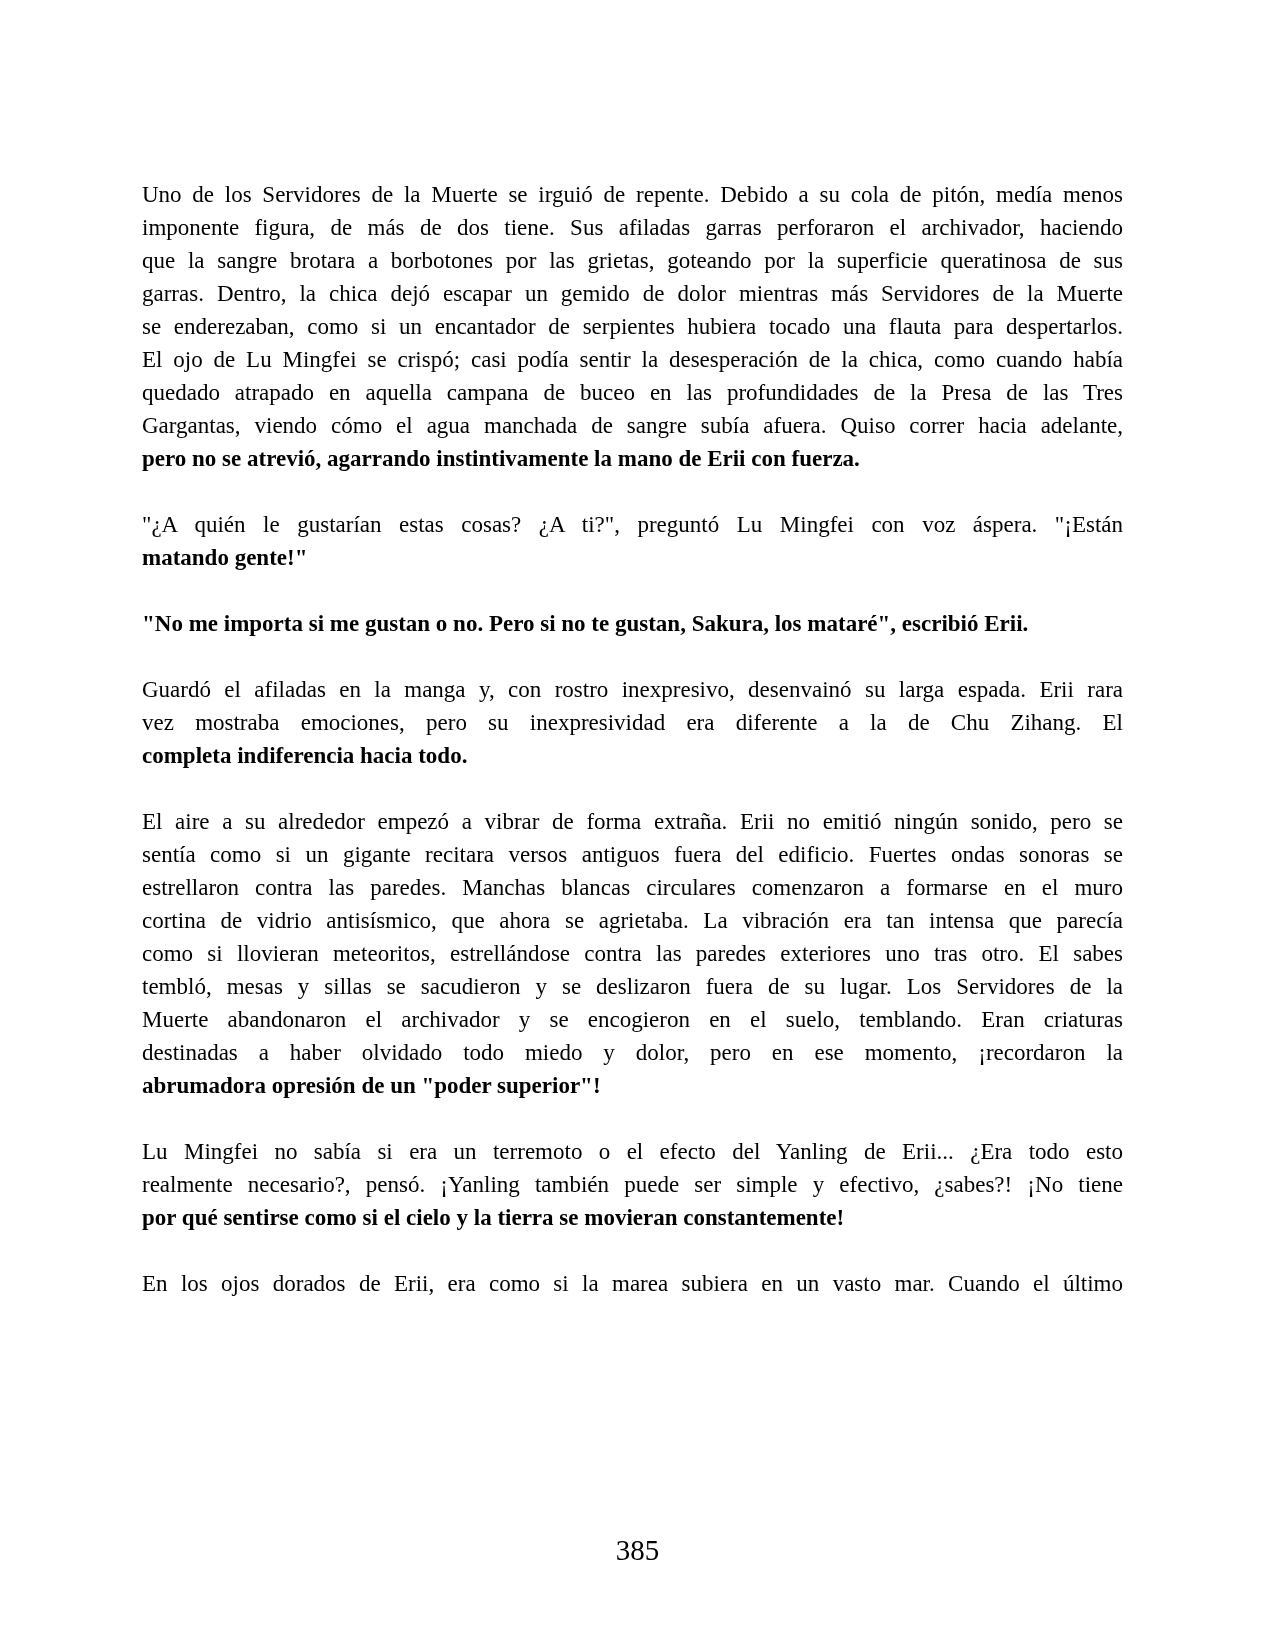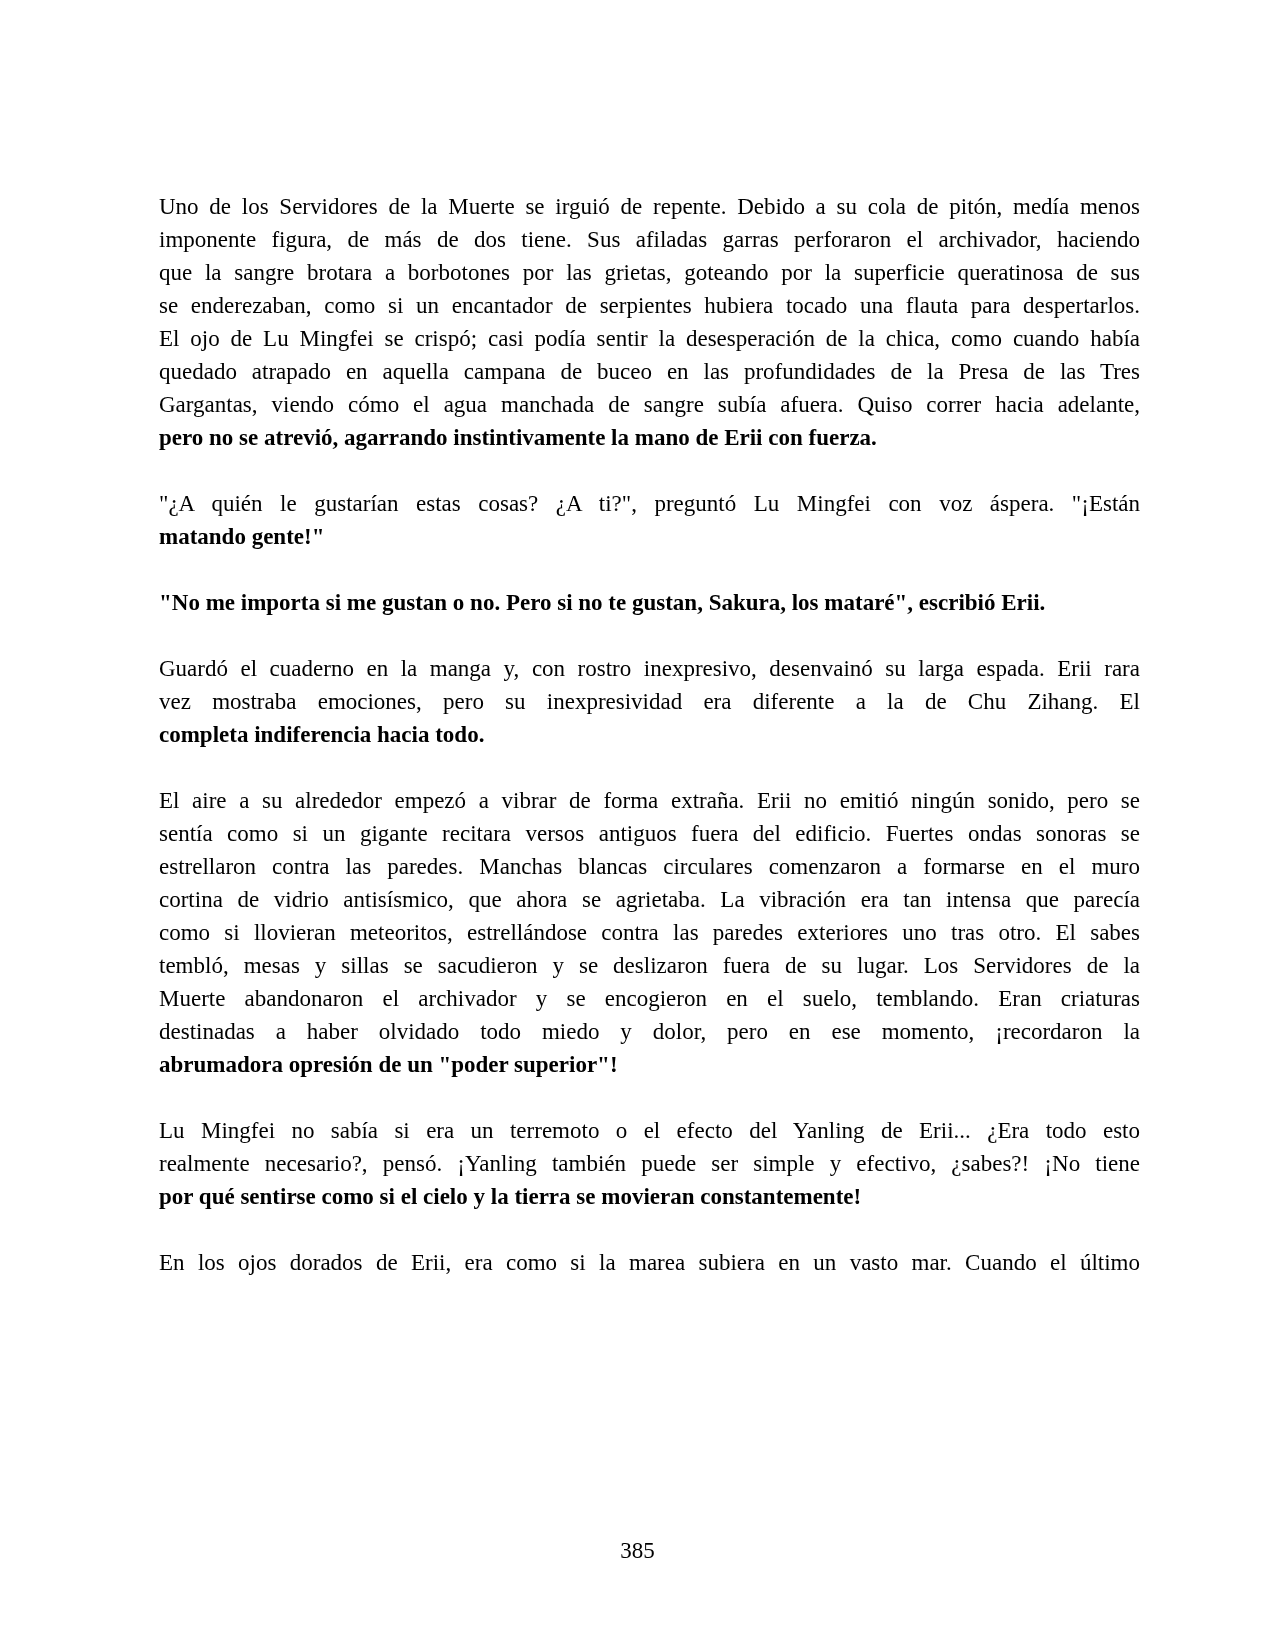--- a/index.html
+++ b/index.html
@@ -12,26 +12,25 @@
     overflow: hidden;
     font-family: "Liberation Serif", serif;
   }
   .page {
     position: absolute;
     inset: 0;
     background: #ffffff;
   }
   .text-block {
     position: absolute;
-    left: 159px;
+    left: 142px;
     top: 178px;
     width: 981px;
     font-size: 23px;
     line-height: 33px;
-    margin-top: 12px;
   }
   .para {
     margin: 0 0 33px 0;
     padding: 0;
   }
   .line {
     display: block;
     text-align: justify;
     text-align-last: justify;
     white-space: normal;
@@ -39,48 +38,49 @@
   .line.para-end {
     text-align-last: left;
     font-weight: bold;
   }
   .page-footer {
     position: absolute;
     left: 0;
     top: 1534px;
     width: 1275px;
     text-align: center;
-    font-size: 23px;
+    font-size: 29px;
     line-height: 33px;
   }
 </style>
 </head>
 <body>
 
 <main class="page">
   <section class="text-block">
       <p class="para">
         <span class="line">Uno de los Servidores de la Muerte se irguió de repente. Debido a su cola de pitón, medía menos</span>
         <span class="line">imponente figura, de más de dos tiene. Sus afiladas garras perforaron el archivador, haciendo</span>
         <span class="line">que la sangre brotara a borbotones por las grietas, goteando por la superficie queratinosa de sus</span>
+        <span class="line">garras. Dentro, la chica dejó escapar un gemido de dolor mientras más Servidores de la Muerte</span>
         <span class="line">se enderezaban, como si un encantador de serpientes hubiera tocado una flauta para despertarlos.</span>
         <span class="line">El ojo de Lu Mingfei se crispó; casi podía sentir la desesperación de la chica, como cuando había</span>
         <span class="line">quedado atrapado en aquella campana de buceo en las profundidades de la Presa de las Tres</span>
         <span class="line">Gargantas, viendo cómo el agua manchada de sangre subía afuera. Quiso correr hacia adelante,</span>
         <span class="line para-end">pero no se atrevió, agarrando instintivamente la mano de Erii con fuerza.</span>
       </p>
       <p class="para">
         <span class="line">"¿A quién le gustarían estas cosas? ¿A ti?", preguntó Lu Mingfei con voz áspera. "¡Están</span>
         <span class="line para-end">matando gente!"</span>
       </p>
       <p class="para">
         <span class="line para-end">"No me importa si me gustan o no. Pero si no te gustan, Sakura, los mataré", escribió Erii.</span>
       </p>
       <p class="para">
-        <span class="line">Guardó el cuaderno en la manga y, con rostro inexpresivo, desenvainó su larga espada. Erii rara</span>
+        <span class="line">Guardó el afiladas en la manga y, con rostro inexpresivo, desenvainó su larga espada. Erii rara</span>
         <span class="line">vez mostraba emociones, pero su inexpresividad era diferente a la de Chu Zihang. El</span>
         <span class="line para-end">completa indiferencia hacia todo.</span>
       </p>
       <p class="para">
         <span class="line">El aire a su alrededor empezó a vibrar de forma extraña. Erii no emitió ningún sonido, pero se</span>
         <span class="line">sentía como si un gigante recitara versos antiguos fuera del edificio. Fuertes ondas sonoras se</span>
         <span class="line">estrellaron contra las paredes. Manchas blancas circulares comenzaron a formarse en el muro</span>
         <span class="line">cortina de vidrio antisísmico, que ahora se agrietaba. La vibración era tan intensa que parecía</span>
         <span class="line">como si llovieran meteoritos, estrellándose contra las paredes exteriores uno tras otro. El sabes</span>
         <span class="line">tembló, mesas y sillas se sacudieron y se deslizaron fuera de su lugar. Los Servidores de la</span>

